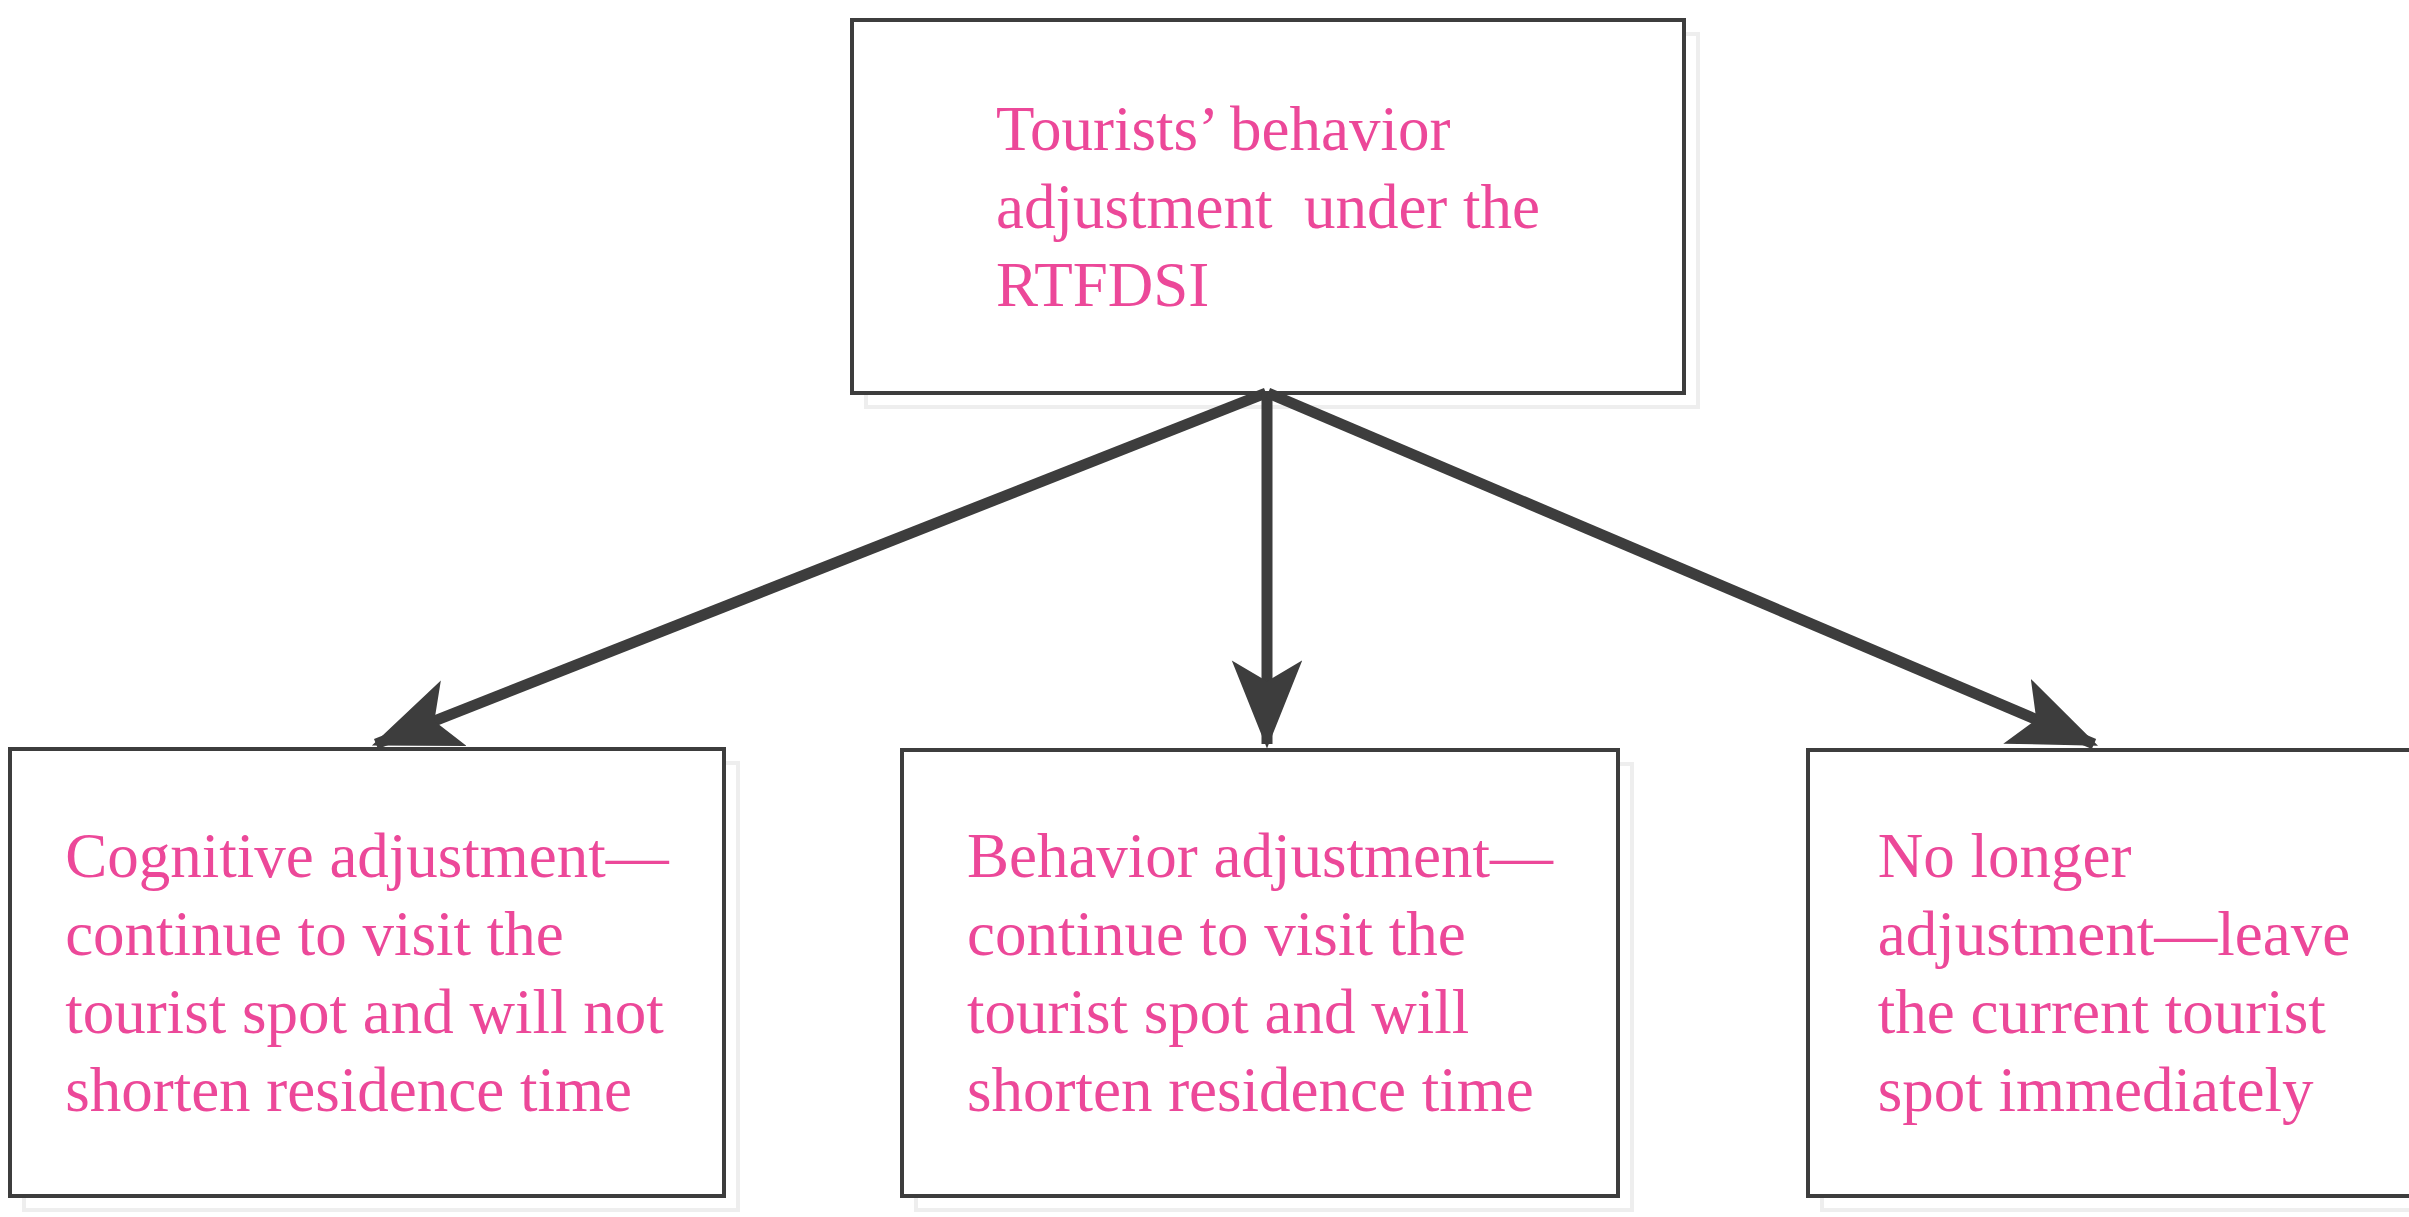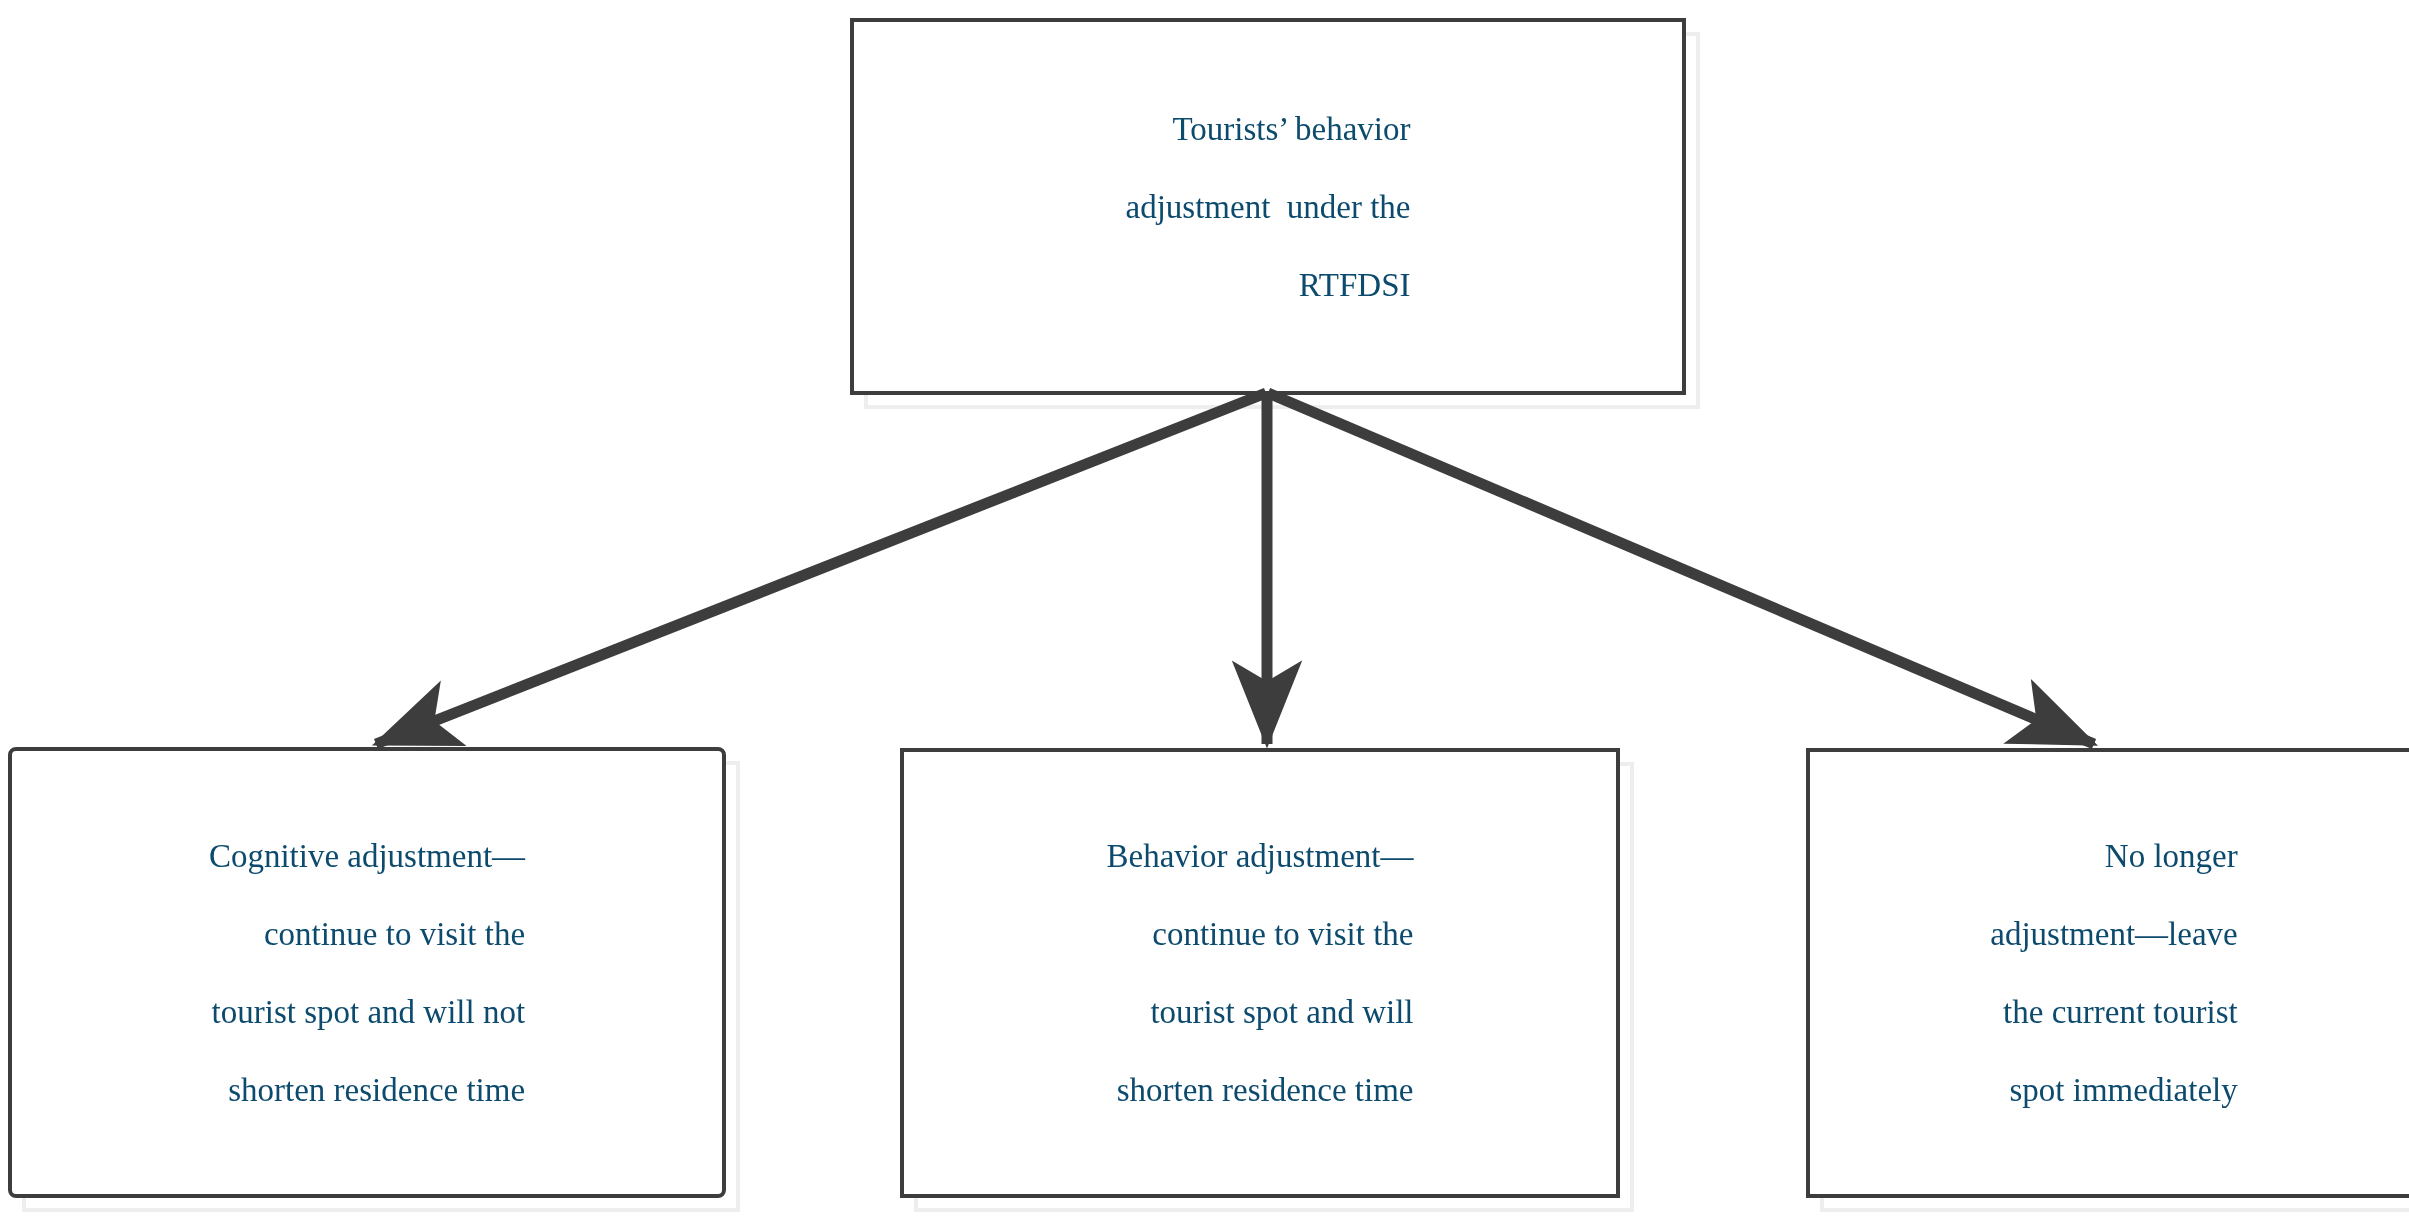--- a/index.html
+++ b/index.html
@@ -27,43 +27,43 @@
   }
   
   .node-shadow {
     position: absolute;
     box-sizing: border-box;
     border: 4px solid #eeeeee;
     background: transparent;
     z-index: 1;
   }
   .node-text {
-    color: #0c4a6e;
-    text-align: right;
-    font-size: 33px;
+    color: #ec4899;
+    text-align: left;
+    font-size: 63px;
     line-height: 78px;
     letter-spacing: 0px;
     padding: 0 14px;
     white-space: pre-wrap;
   }
   
   .ghost-text {
     position: absolute;
     color: #f0f0f0;
     text-align: center;
     font-size: 50px;
     line-height: 78px;
     padding: 0 14px;
     white-space: pre-wrap;
     z-index: 2;
     pointer-events: none;
   }
   #box-top      { left: 850px;  top: 18px;  width: 836px; height: 377px; }
   #box-top-sh   { left: 864px;  top: 32px;  width: 836px; height: 377px; }
-  #box-left     { left: 8px;    top: 747px; width: 718px; height: 451px; border-radius: 8px; }
+  #box-left     { left: 8px;    top: 747px; width: 718px; height: 451px; }
   #box-left-sh  { left: 22px;   top: 761px; width: 718px; height: 451px; }
   #box-mid      { left: 900px;  top: 748px; width: 720px; height: 450px; }
   #box-mid-sh   { left: 914px;  top: 762px; width: 720px; height: 450px; }
   #box-right    { left: 1806px; top: 748px; width: 616px; height: 450px; }
   #box-right-sh { left: 1820px; top: 762px; width: 594px; height: 450px; }
   #arrow-layer {
     position: absolute;
     left: 0; top: 0;
     width: 2409px;
     height: 1217px;

